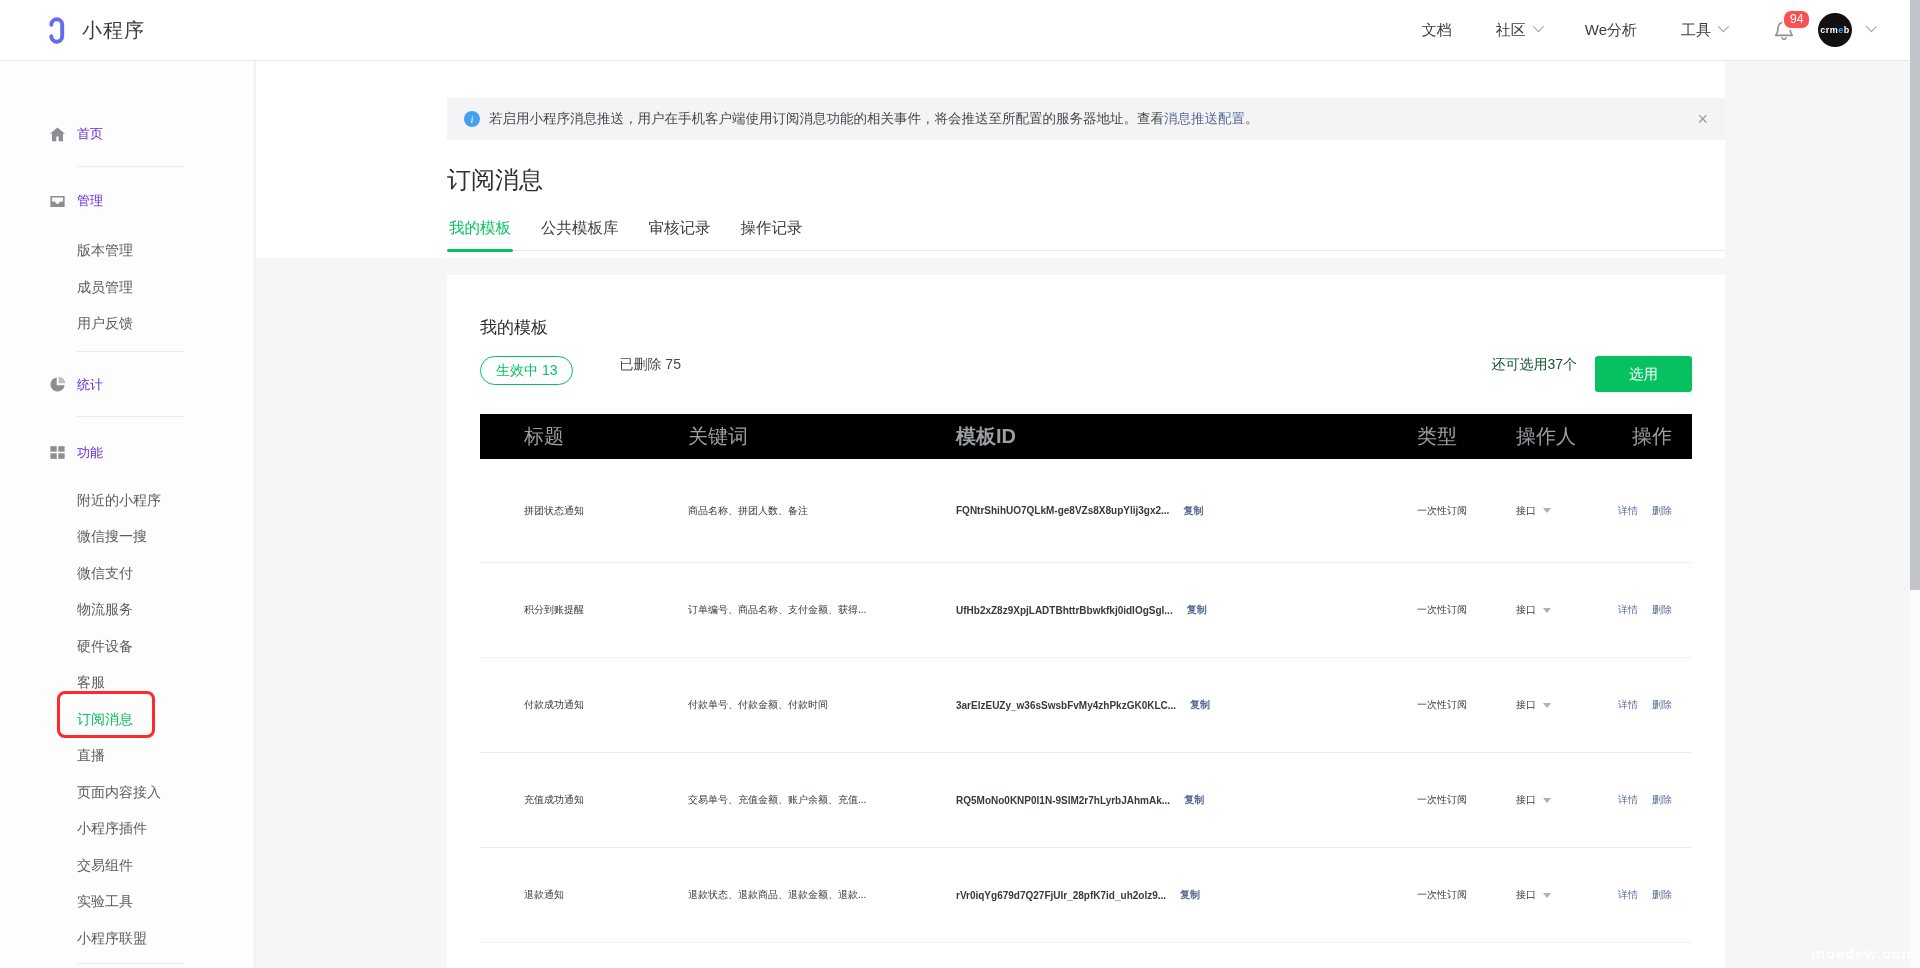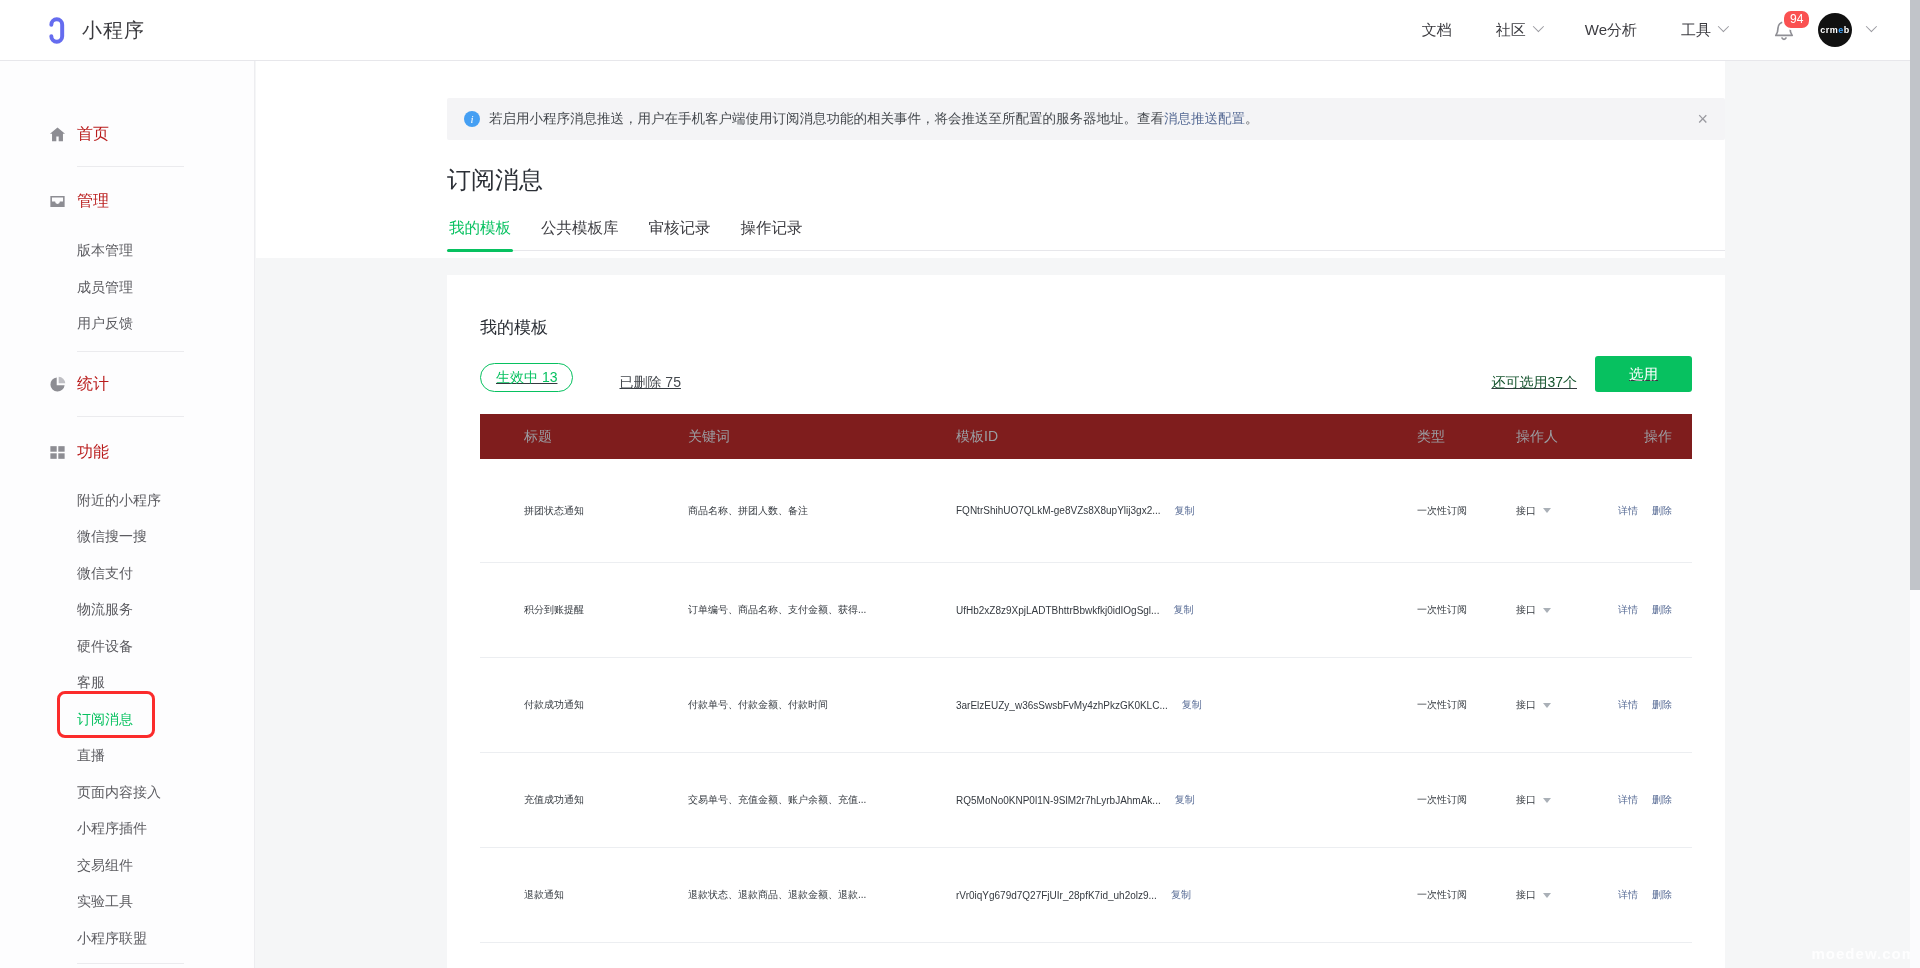--- a/index.html
+++ b/index.html
@@ -25,21 +25,21 @@
   .avatar { width:34px; height:34px; border-radius:50%; background:#111; color:#fff;
     margin-left:22px; display:flex; align-items:center; justify-content:center;
     font-size:9px; font-weight:bold; letter-spacing:.5px; cursor:pointer; }
   .avatar .dot-e { color:#3ba4ff; }
   .avatar-chev { margin-left:14px; }
   
   .sidebar { position:absolute; top:61px; left:0; width:255px; height:907px;
     background:#fdfdfe; border-right:1px solid #ededf0; }
   .side-section { display:flex; align-items:center; height:36px; padding-left:48px; cursor:pointer; }
   .side-section .ssicon { width:19px; height:19px; margin-right:10px; display:flex; }
-  .side-section .sslabel { font-size:16px; color:#b91c1c; }
+  .side-section .sslabel { font-size:13px; color:#6d28d9; }
   .side-sub { height:36.5px; display:flex; align-items:center; padding-left:77px;
     font-size:14px; color:#5c5c61; cursor:pointer; }
   .side-sub.active { color:#07c160; }
   .side-divider { height:1px; background:#ebebee; margin:0 70px 0 77px; }
   .red-box { position:absolute; left:57px; top:630px; width:98px; height:47px;
     border:3px solid #fb2b2b; border-radius:8px; pointer-events:none; }
   .mt55{margin-top:55px}.mt14{margin-top:14px}.mt16{margin-top:16px}.mt13{margin-top:13px}
   .mt18{margin-top:18px}.mt12{margin-top:12px}.mt8{margin-top:8px}.mt15{margin-top:15px}.mt6{margin-top:6px}
   
   .header-panel { position:absolute; left:256px; top:61px; width:1469px; height:197px; background:#fff; }
@@ -54,37 +54,37 @@
   .page-title { position:absolute; left:191px; top:103px; font-size:24px; color:#2b2f36; }
   .tabs-wrap { position:absolute; left:191px; right:0; top:151px; height:39px;
     border-bottom:1px solid #e7e7eb; display:flex; }
   .tab { font-size:15.5px; color:#3c3c41; margin-right:26px; padding:6px 2px; position:relative; cursor:pointer; }
   .tab.active { color:#07c160; }
   .tab.active::after { content:""; position:absolute; left:0; right:0; bottom:-2px; height:3px;
     background:#07c160; border-radius:2px; }
   
   .card { position:absolute; left:447px; top:275px; width:1278px; height:693px; background:#fff; padding:0 33px; }
   .card-heading { padding-top:41px; font-size:17px; color:#2b2f36; }
-  .controls { margin-top:17px; height:36px; display:flex; align-items:flex-end;text-decoration:underline; }
+  .controls { margin-top:17px; height:36px; display:flex; align-items:flex-start; }
   .pill { border:1px solid #07c160; color:#07c160; font-size:14px; height:29px;
     line-height:27px; padding:0 15px; border-radius:15px; cursor:pointer; }
   .deleted { margin-left:46px; font-size:14px; color:#45494e; cursor:pointer; }
   .quota { margin-left:auto; font-size:14px; color:#14532d; }
   .select-btn { margin-left:18px; width:97px; height:36px; background:#07c160; color:#fff;
     font-size:14.5px; border:none; border-radius:3px; cursor:pointer;
     font-family:"Liberation Sans","DejaVu Sans",sans-serif; }
   
   .tbl { margin-top:22px; }
   .tr { display:flex; align-items:center; }
-  .tr.head { height:45px; background:#7f1d1d; color:#9b9ea3; font-size:14px; }
+  .tr.head { height:45px; background:#000000; color:#9b9ea3; font-size:20px; }
   .tr.body { height:95px; border-bottom:1px solid #eceef1; font-size:10px; color:#353a40; }
   .tr.body.first { height:104px; }
   .c1 { width:208px; padding-left:44px; }
   .c2 { width:268px; }
-  .c3 { width:461px; display:flex; align-items:center; }
+  .c3 { width:461px; display:flex; align-items:center;font-weight:bold; }
   .c4 { width:99px; }
   .c5 { width:95px; display:flex; align-items:center; }
   .c6 { flex:1; text-align:right; padding-right:20px; }
   .link { color:#576b95; cursor:pointer; }
   .copy-link { margin-left:14px; }
   .act-link { margin-left:14px; }
   .caret-down { width:0; height:0; border-left:4.5px solid transparent;
     border-right:4.5px solid transparent; border-top:5.5px solid #aab0b7; margin-left:7px; }
   
   .scrollbar-track { position:absolute; right:0; top:0; width:10px; height:968px; background:#fbfbfd; z-index:9; }

